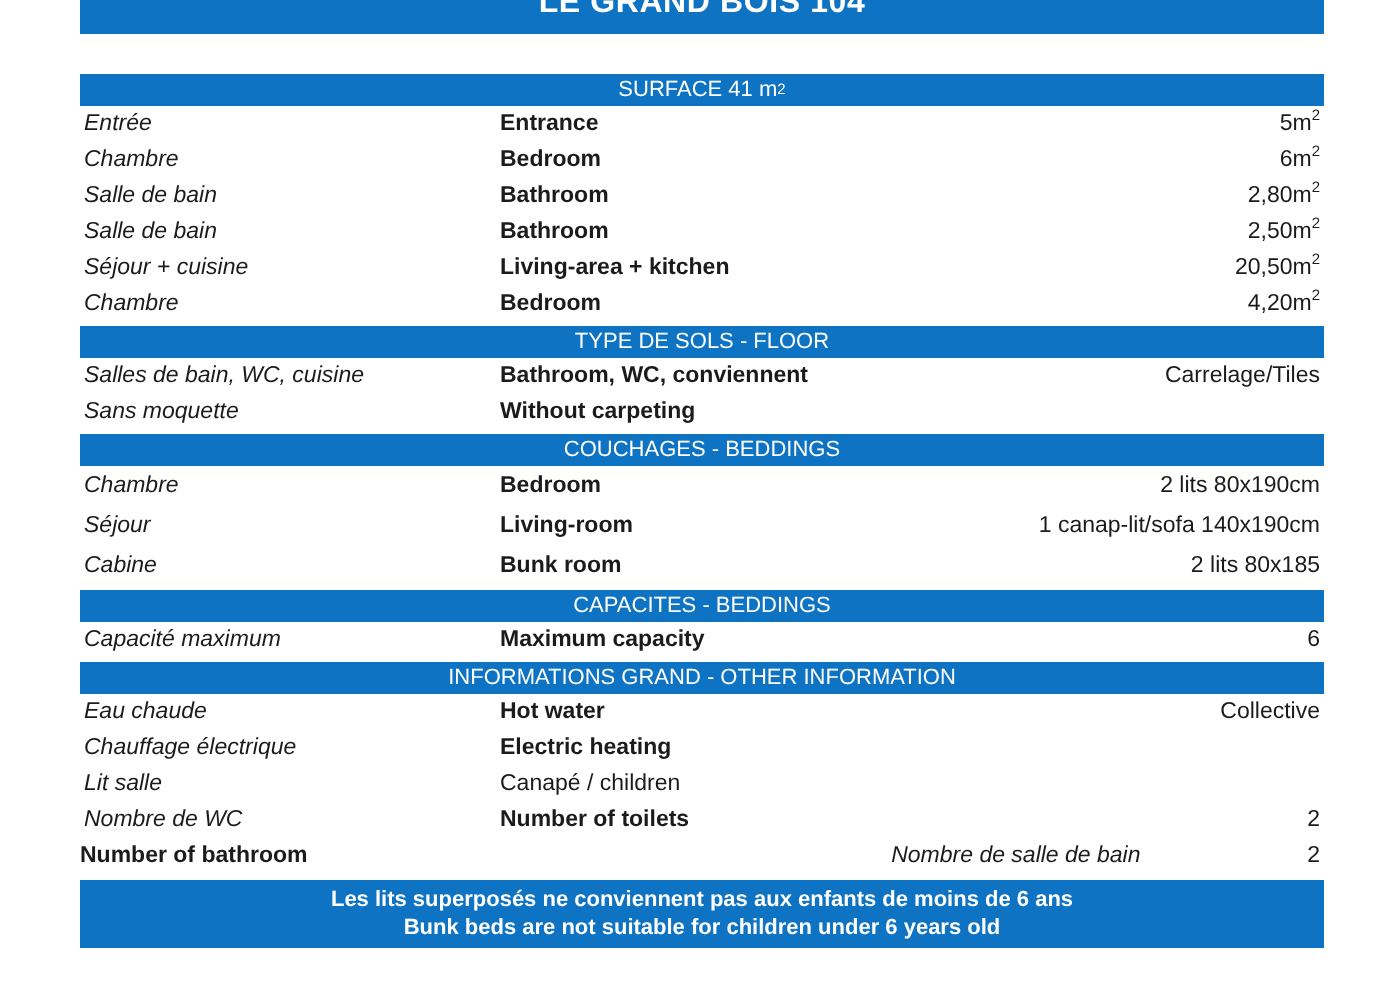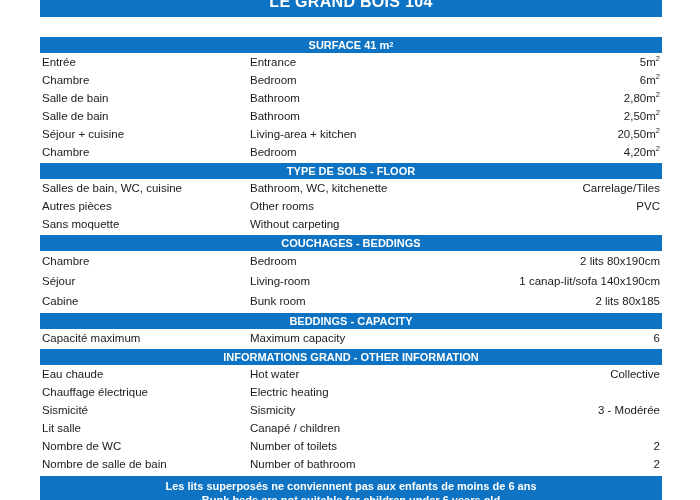--- a/index.html
+++ b/index.html
@@ -15,32 +15,32 @@
     background:var(--accent,#0d73c2); color:#fff;
     font-weight:bold; font-size:16px; letter-spacing:.3px;
     display:flex; align-items:center; justify-content:center;
   }
 
   .sections { margin-top:20px; }
   .section + .section { margin-top:2px; }
 
   .section-header {
     height:16px; background:var(--accent,#0d73c2); color:#fff;
-    font-weight:bold; font-size:11px;
+    font-weight:normal; font-size:11px;
     display:flex; align-items:center; justify-content:center;
   }
   .section-header sup, .cell sup {
     font-size:7.5px; vertical-align:super; line-height:0;
   }
 
   .row { display:flex; align-items:center; height:18px; font-size:11.5px; }
   .section:nth-child(3) .row { height:20px; }  
 
-  .cell.fr  { width:210px; padding-left:2px; white-space:nowrap; }
-  .cell.en  { flex:1; white-space:nowrap; }
+  .cell.fr  { width:210px; padding-left:2px; white-space:nowrap;font-style:italic; }
+  .cell.en  { flex:1; white-space:nowrap;font-weight:bold; }
   .cell.val { padding-right:2px; white-space:nowrap; }
 
   .footer {
     margin-top:3px; height:34px; padding-top:3px;
     background:var(--accent,#0d73c2); color:#fff;
     font-weight:bold; font-size:11px; line-height:14px; text-align:center;
   }
 </style>
 </head>
 <body>
@@ -90,29 +90,24 @@
     <div class="cell val">4,20m<sup>2</sup></div>
   </div>
 </div>
   </section>
 
   <section class="section">
     <div class="section-header">TYPE DE SOLS - FLOOR</div>
     <div class="rows">
   <div class="row">
     <div class="cell fr">Salles de bain, WC, cuisine</div>
-    <div class="cell en">Bathroom, WC, kitchenette</div>
+    <div class="cell en">Bathroom, WC, conviennent</div>
     <div class="cell val">Carrelage/Tiles</div>
   </div>
 
-  <div class="row">
-    <div class="cell fr">Autres pièces</div>
-    <div class="cell en">Other rooms</div>
-    <div class="cell val">PVC</div>
-  </div>
 
   <div class="row">
     <div class="cell fr">Sans moquette</div>
     <div class="cell en">Without carpeting</div>
     <div class="cell val"></div>
   </div>
 </div>
   </section>
 
   <section class="section">
@@ -132,21 +127,21 @@
 
   <div class="row">
     <div class="cell fr">Cabine</div>
     <div class="cell en">Bunk room</div>
     <div class="cell val">2 lits 80x185</div>
   </div>
 </div>
   </section>
 
   <section class="section">
-    <div class="section-header">BEDDINGS - CAPACITY</div>
+    <div class="section-header">CAPACITES - BEDDINGS</div>
     <div class="rows">
   <div class="row">
     <div class="cell fr">Capacité maximum</div>
     <div class="cell en">Maximum capacity</div>
     <div class="cell val">6</div>
   </div>
 </div>
   </section>
 
   <section class="section">
@@ -157,40 +152,35 @@
     <div class="cell en">Hot water</div>
     <div class="cell val">Collective</div>
   </div>
 
   <div class="row">
     <div class="cell fr">Chauffage électrique</div>
     <div class="cell en">Electric heating</div>
     <div class="cell val"></div>
   </div>
 
-  <div class="row">
-    <div class="cell fr">Sismicité</div>
-    <div class="cell en">Sismicity</div>
-    <div class="cell val">3 - Modérée</div>
-  </div>
 
   <div class="row">
     <div class="cell fr">Lit salle</div>
     <div class="cell val">Canapé / children</div>
   </div>
 
   <div class="row">
     <div class="cell fr">Nombre de WC</div>
     <div class="cell en">Number of toilets</div>
     <div class="cell val">2</div>
   </div>
 
   <div class="row">
+    <div class="cell en">Number of bathroom</div>
     <div class="cell fr">Nombre de salle de bain</div>
-    <div class="cell en">Number of bathroom</div>
     <div class="cell val">2</div>
   </div>
 </div>
   </section>
 </div>
 
   <div class="footer">
     <div>Les lits superposés ne conviennent pas aux enfants de moins de 6 ans</div>
     <div>Bunk beds are not suitable for children under 6 years old</div>
   </div>

